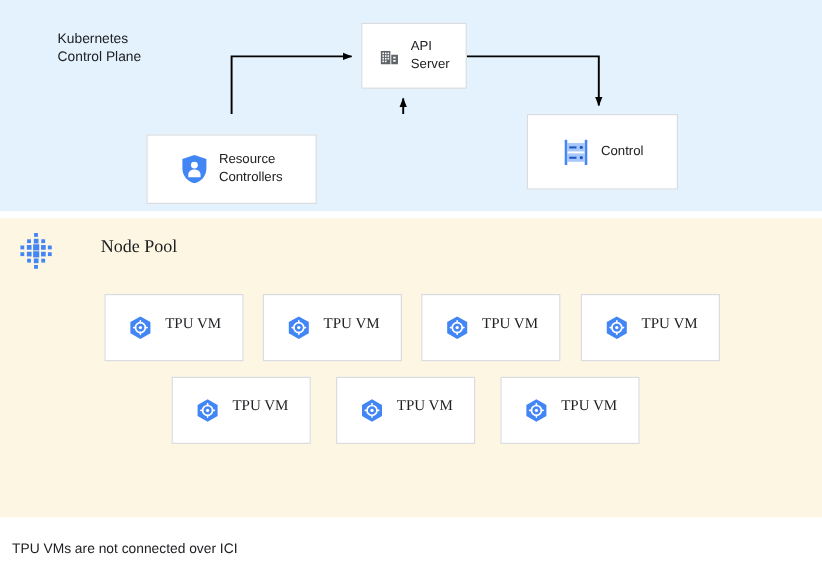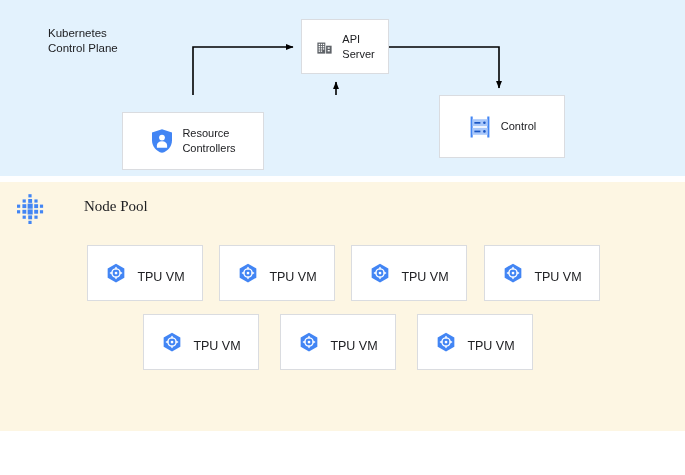--- a/index.html
+++ b/index.html
@@ -100,22 +100,23 @@
     border: 1px solid #dadce0;
     box-sizing: border-box;
     width: 116px;
     height: 56px;
     display: flex;
     align-items: center;
     justify-content: center;
   }
   .tpu-inner {
     display: flex;
-    align-items: flex-end;
+    align-items: flex-start;
     gap: 10px;
+    font-family: Liberation Serif, serif;
   }
   .tpu-label {
     font-size: 12.5px;
     color: #202124;
   }
 
   
   #connectors {
     position: absolute;
     left: 0;
@@ -377,14 +378,15 @@
             <path d="M12 16.4 L12 18.1"></path>
             <path d="M5.9 12 L7.6 12"></path>
             <path d="M16.4 12 L18.1 12"></path>
           </g>
         </svg>
       </span>
       <span class="tpu-label">TPU VM</span>
     </div>
   </div>
 
+  <div id="footnote">TPU VMs are not connected over ICI</div>
 
 </div>
 
 </body></html>

